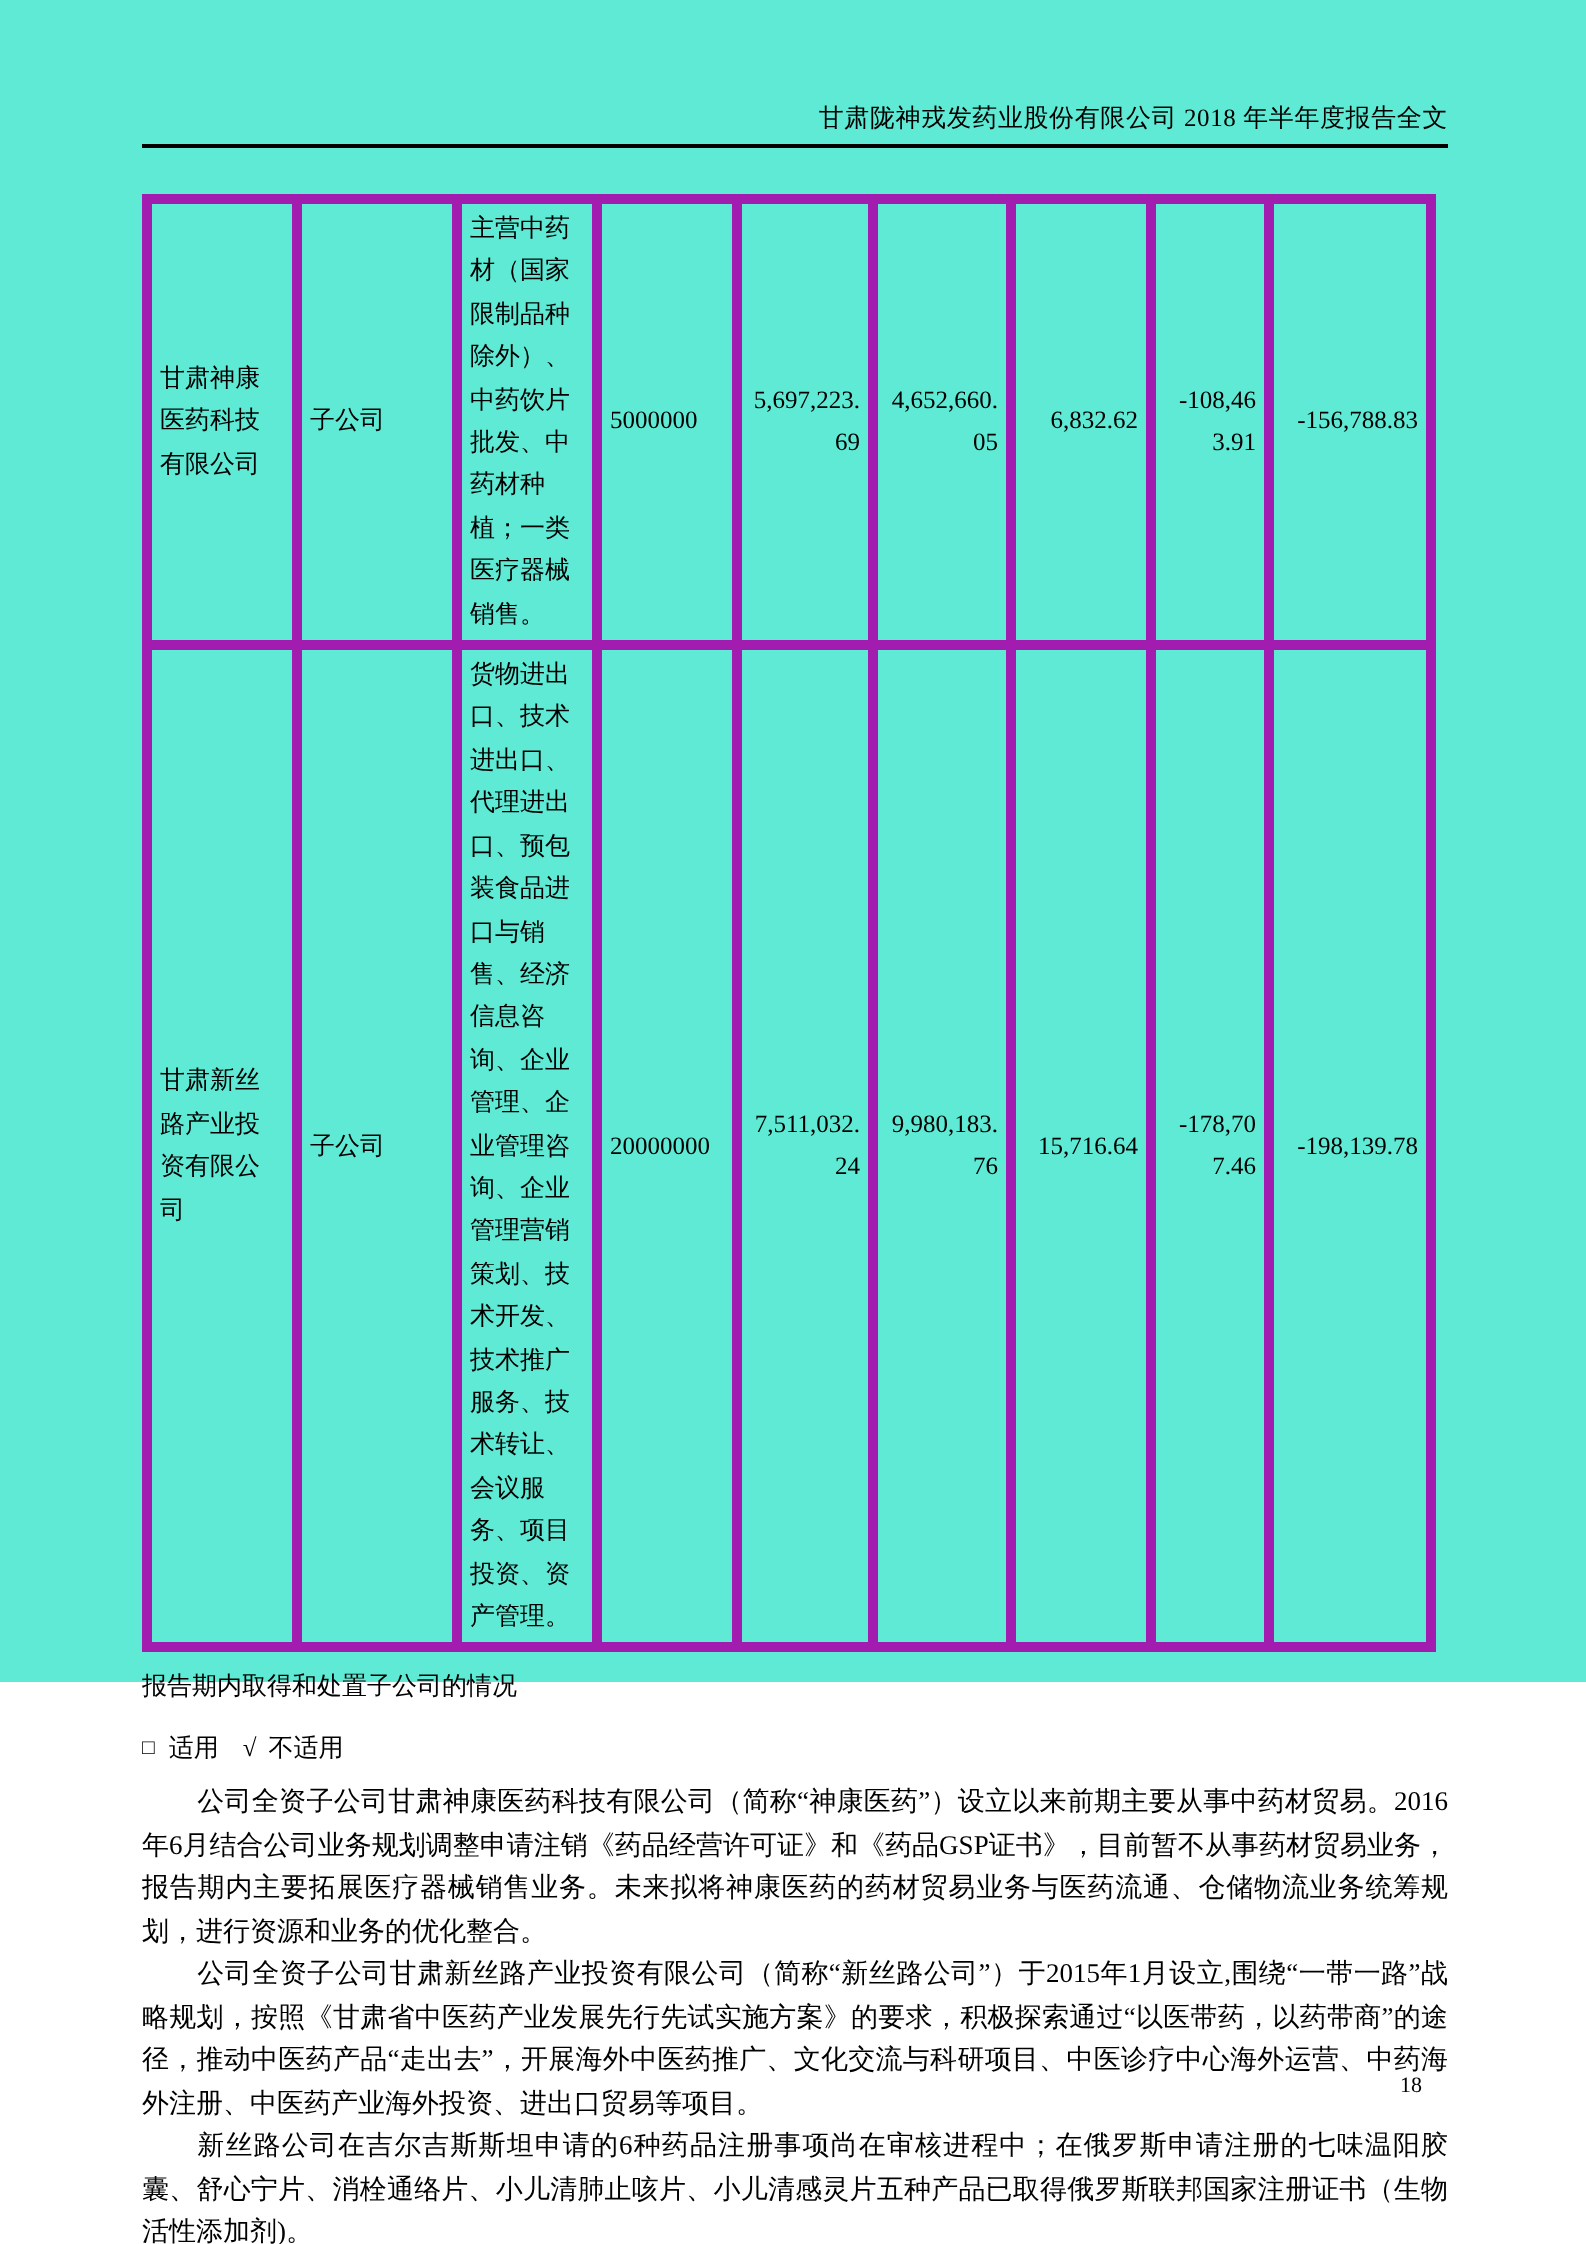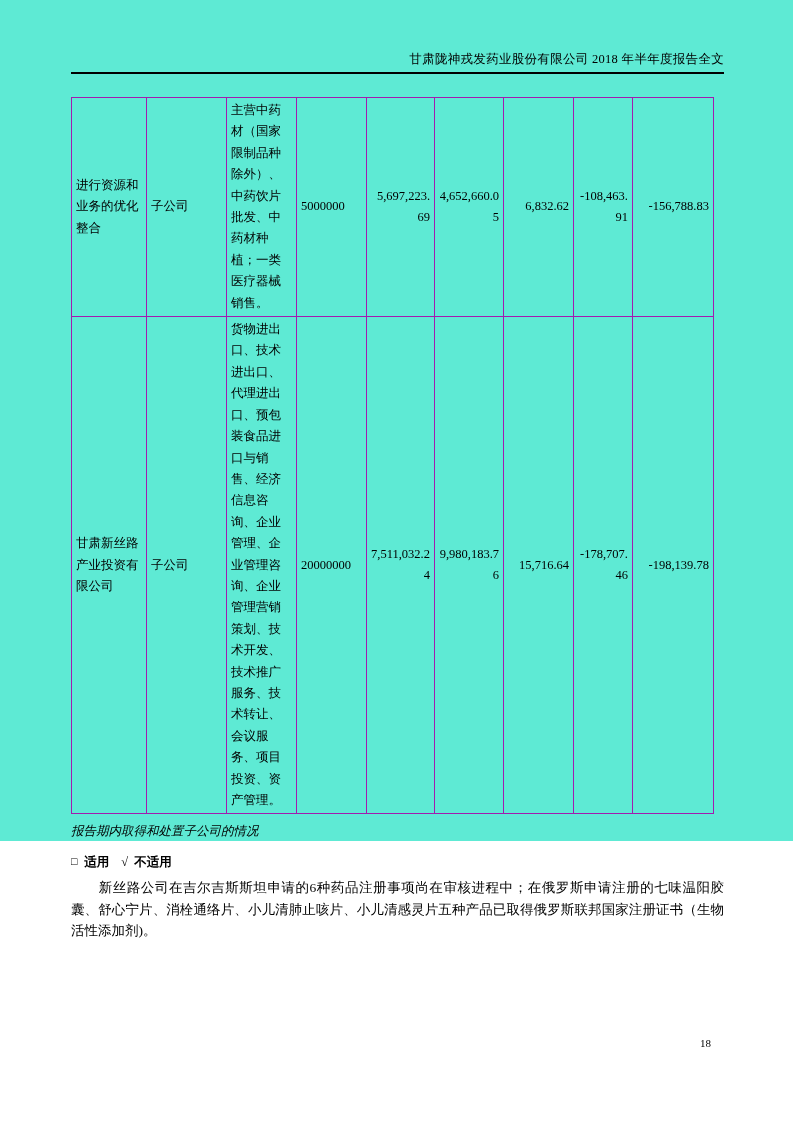--- a/index.html
+++ b/index.html
@@ -35,21 +35,21 @@
     width: 653px;
   }
   table.subs {
     margin-top: 23px;
     border-collapse: collapse;
     table-layout: fixed;
     width: 643px;
     font-size: 12.5px;
   }
   table.subs td {
-    border: 1px solid #a21caf;
+    border: 5px solid #a21caf;
     vertical-align: middle;
     padding: 2px 4px;
     line-height: 21.4px;
     overflow: hidden;
   }
   col.c1 { width: 75px; }
   col.c2 { width: 80px; }
   col.c3 { width: 70px; }
   col.c4 { width: 70px; }
   col.c5 { width: 68px; }
@@ -57,24 +57,23 @@
   col.c7 { width: 70px; }
   col.c8 { width: 59px; }
   col.c9 { width: 81px; }
   tr.row-1 { height: 170px; }
   tr.row-2 { height: 375px; }
   td.txt { text-align: left; }
   td.num { text-align: right; word-break: break-all; }
   .label-line {
     font-size: 12.5px;
     line-height: 17px;
-    font-style: italic;
   }
   .lbl-a { margin-top: 9px; }
-  .check-line { margin-top: 14px; font-size: 12.5px; line-height: 17px; font-weight: bold; }
+  .check-line { margin-top: 14px; font-size: 12.5px; line-height: 17px; }
   .lbl-b { margin-top: 14px; }
   .box-sym { font-size: 10.5px; margin-right: 7px; position: relative; top: -1px; }
   .check-sym { margin: 0 6px 0 12px; }
   .paragraphs { margin-top: 6px; }
   .para {
     font-size: 13.5px;
     line-height: 21.5px;
     text-align: justify;
     text-indent: 2.05em;
   }
@@ -100,21 +99,21 @@
           <col class="c3">
           <col class="c4">
           <col class="c5">
         <col class="c6">
           <col class="c7">
           <col class="c8">
           <col class="c9">
       </colgroup>
       <tbody>
         <tr class="row-1">
-          <td class="txt">进行资源和业务的优化整合</td>
+          <td class="txt">甘肃神康医药科技有限公司</td>
           <td class="txt">子公司</td>
           <td class="txt">主营中药材（国家限制品种除外）、中药饮片批发、中药材种植；一类医疗器械销售。</td>
           <td class="txt">5000000</td>
           <td class="num">5,697,223.69</td>
           <td class="num">4,652,660.05</td>
           <td class="num">6,832.62</td>
           <td class="num">-108,463.91</td>
           <td class="num">-156,788.83</td>
         </tr>
         <tr class="row-2">
@@ -132,19 +131,21 @@
     </table>
 
     <div class="label-line lbl-a">报告期内取得和处置子公司的情况</div>
 
     <div class="check-line">
       <span class="box-sym">□</span><span>适用</span><span class="check-sym">√</span><span>不适用</span>
     </div>
 
 
     <div class="paragraphs">
+      <p class="para">公司全资子公司甘肃神康医药科技有限公司（简称“神康医药”）设立以来前期主要从事中药材贸易。2016年6月结合公司业务规划调整申请注销《药品经营许可证》和《药品GSP证书》，目前暂不从事药材贸易业务，报告期内主要拓展医疗器械销售业务。未来拟将神康医药的药材贸易业务与医药流通、仓储物流业务统筹规划，进行资源和业务的优化整合。</p>
+      <p class="para">公司全资子公司甘肃新丝路产业投资有限公司（简称“新丝路公司”）于2015年1月设立,围绕“一带一路”战略规划，按照《甘肃省中医药产业发展先行先试实施方案》的要求，积极探索通过“以医带药，以药带商”的途径，推动中医药产品“走出去”，开展海外中医药推广、文化交流与科研项目、中医诊疗中心海外运营、中药海外注册、中医药产业海外投资、进出口贸易等项目。</p>
       <p class="para">新丝路公司在吉尔吉斯斯坦申请的6种药品注册事项尚在审核进程中；在俄罗斯申请注册的七味温阳胶囊、舒心宁片、消栓通络片、小儿清肺止咳片、小儿清感灵片五种产品已取得俄罗斯联邦国家注册证书（生物活性添加剂)。</p>
     </div>
 
   </div>
 
   <div class="page-number">18</div>
 </div>
 
 </body></html>

